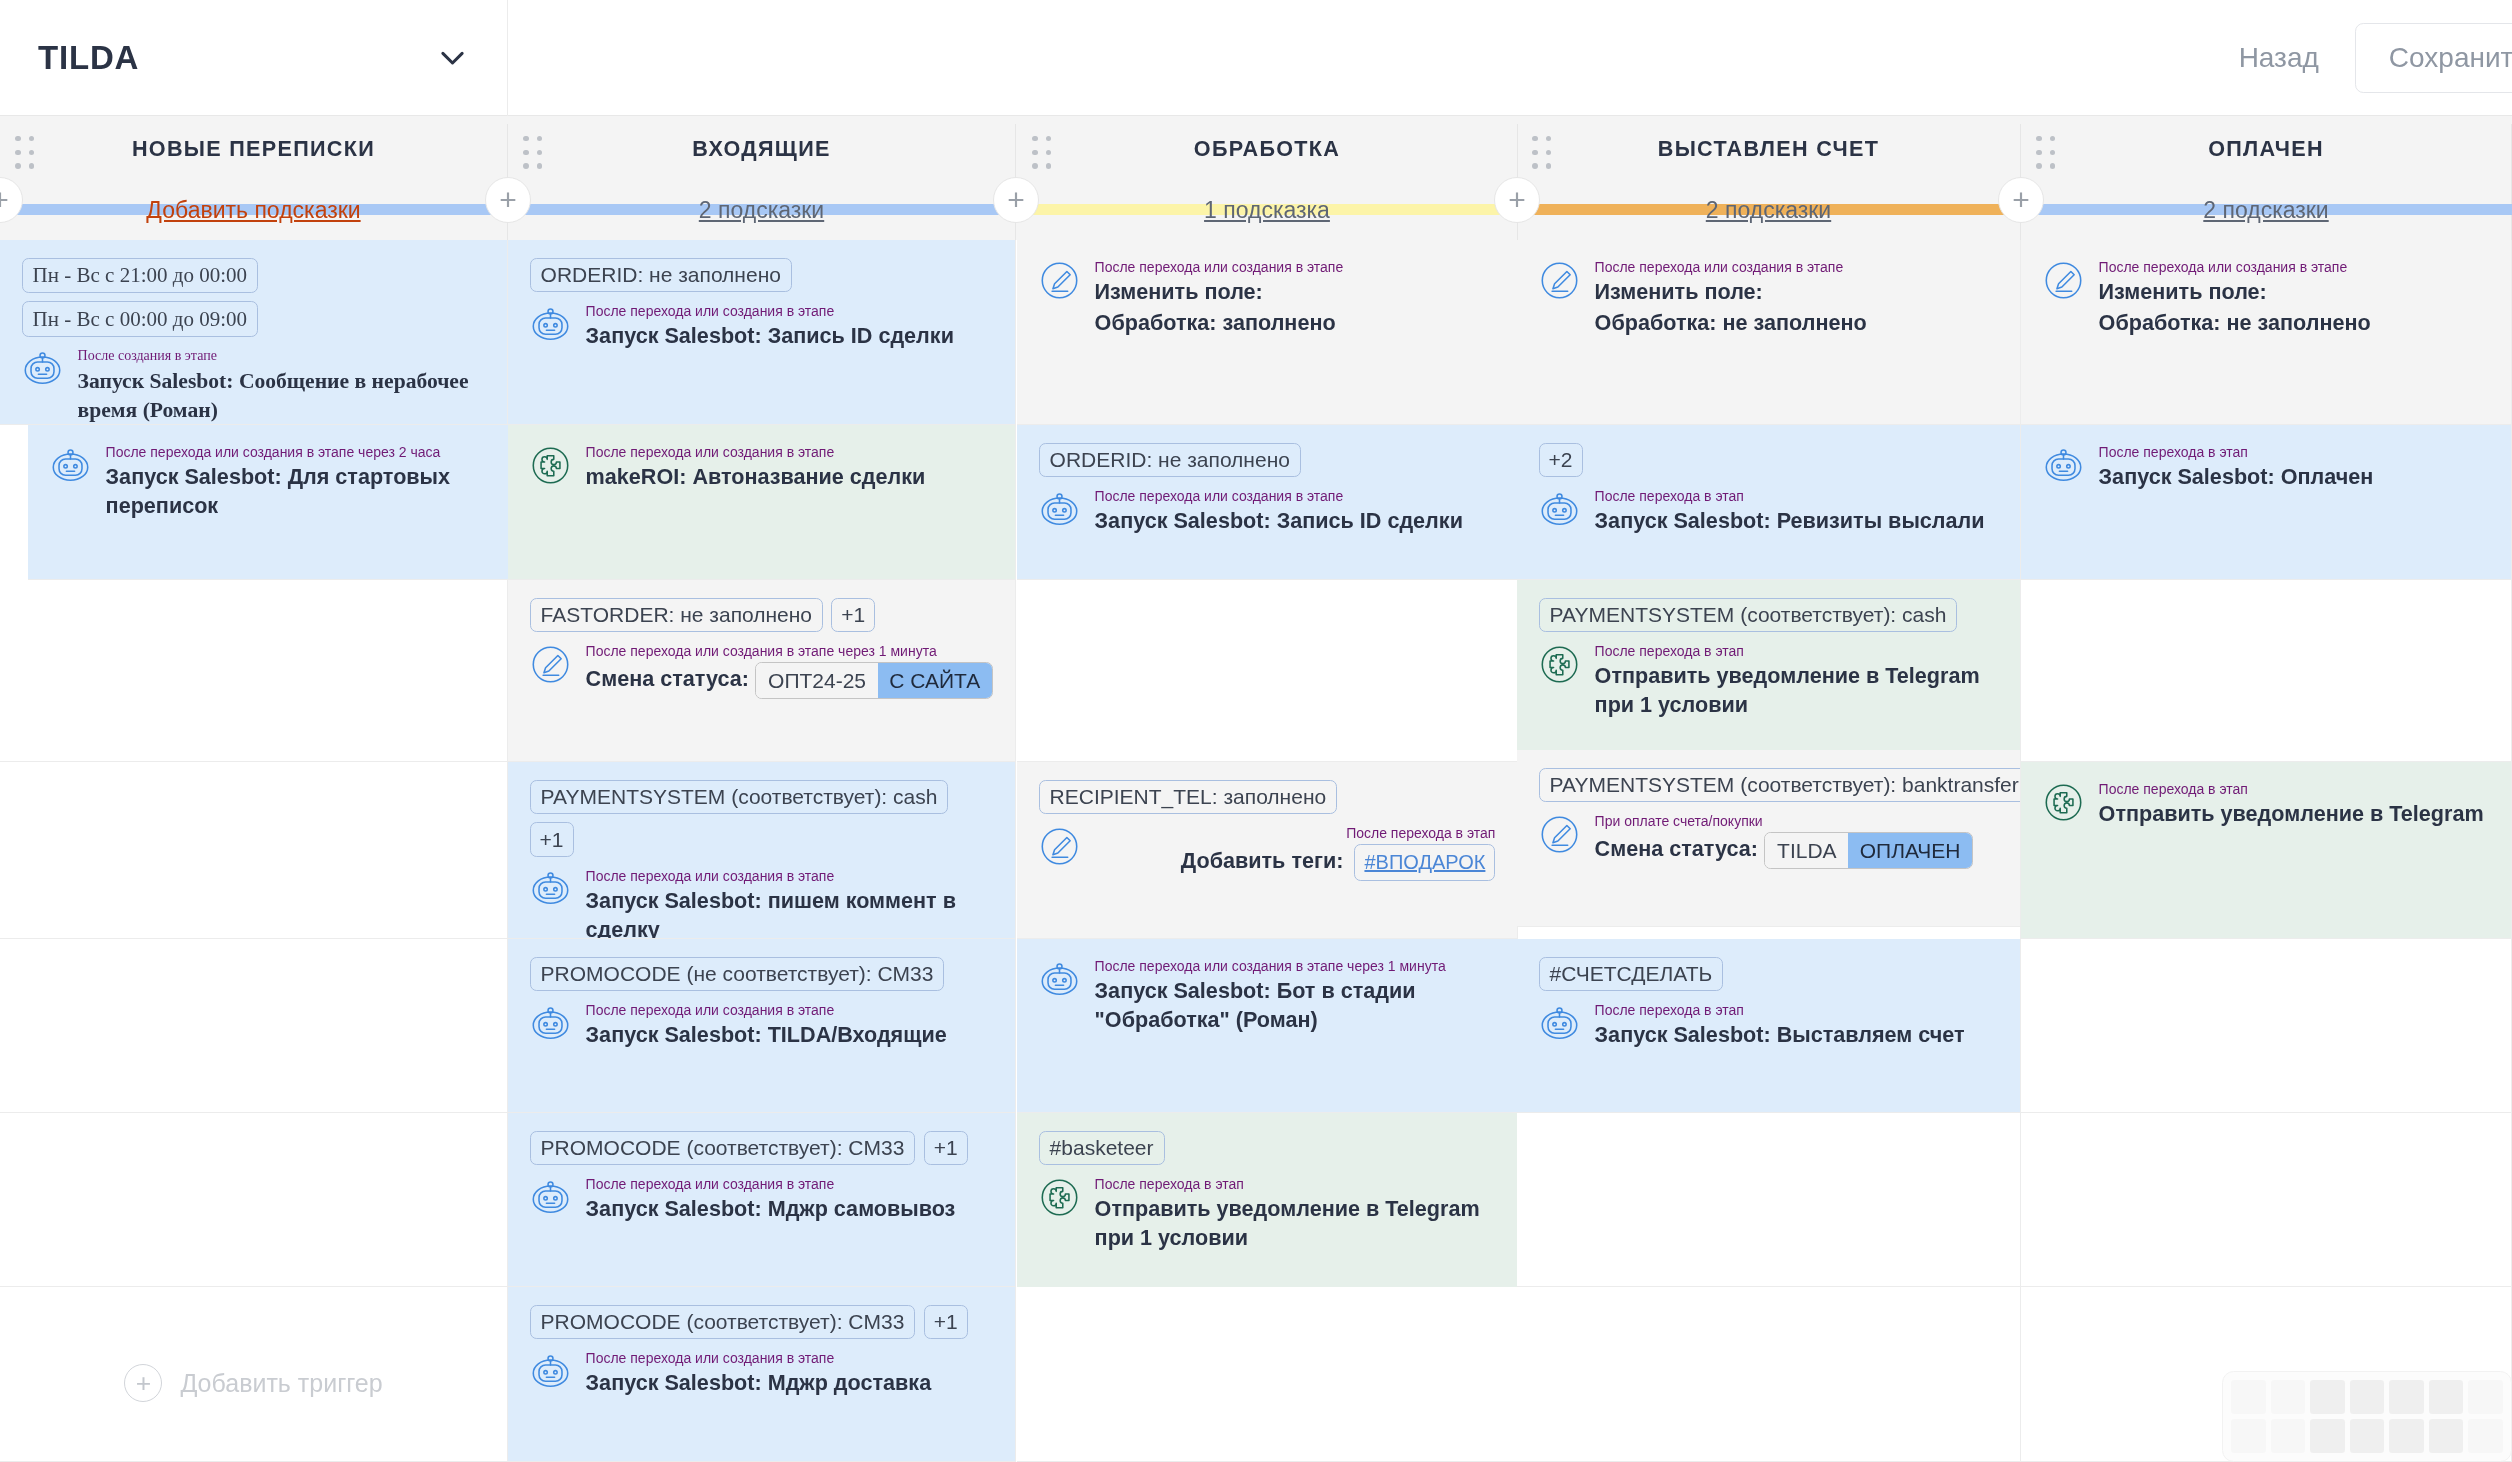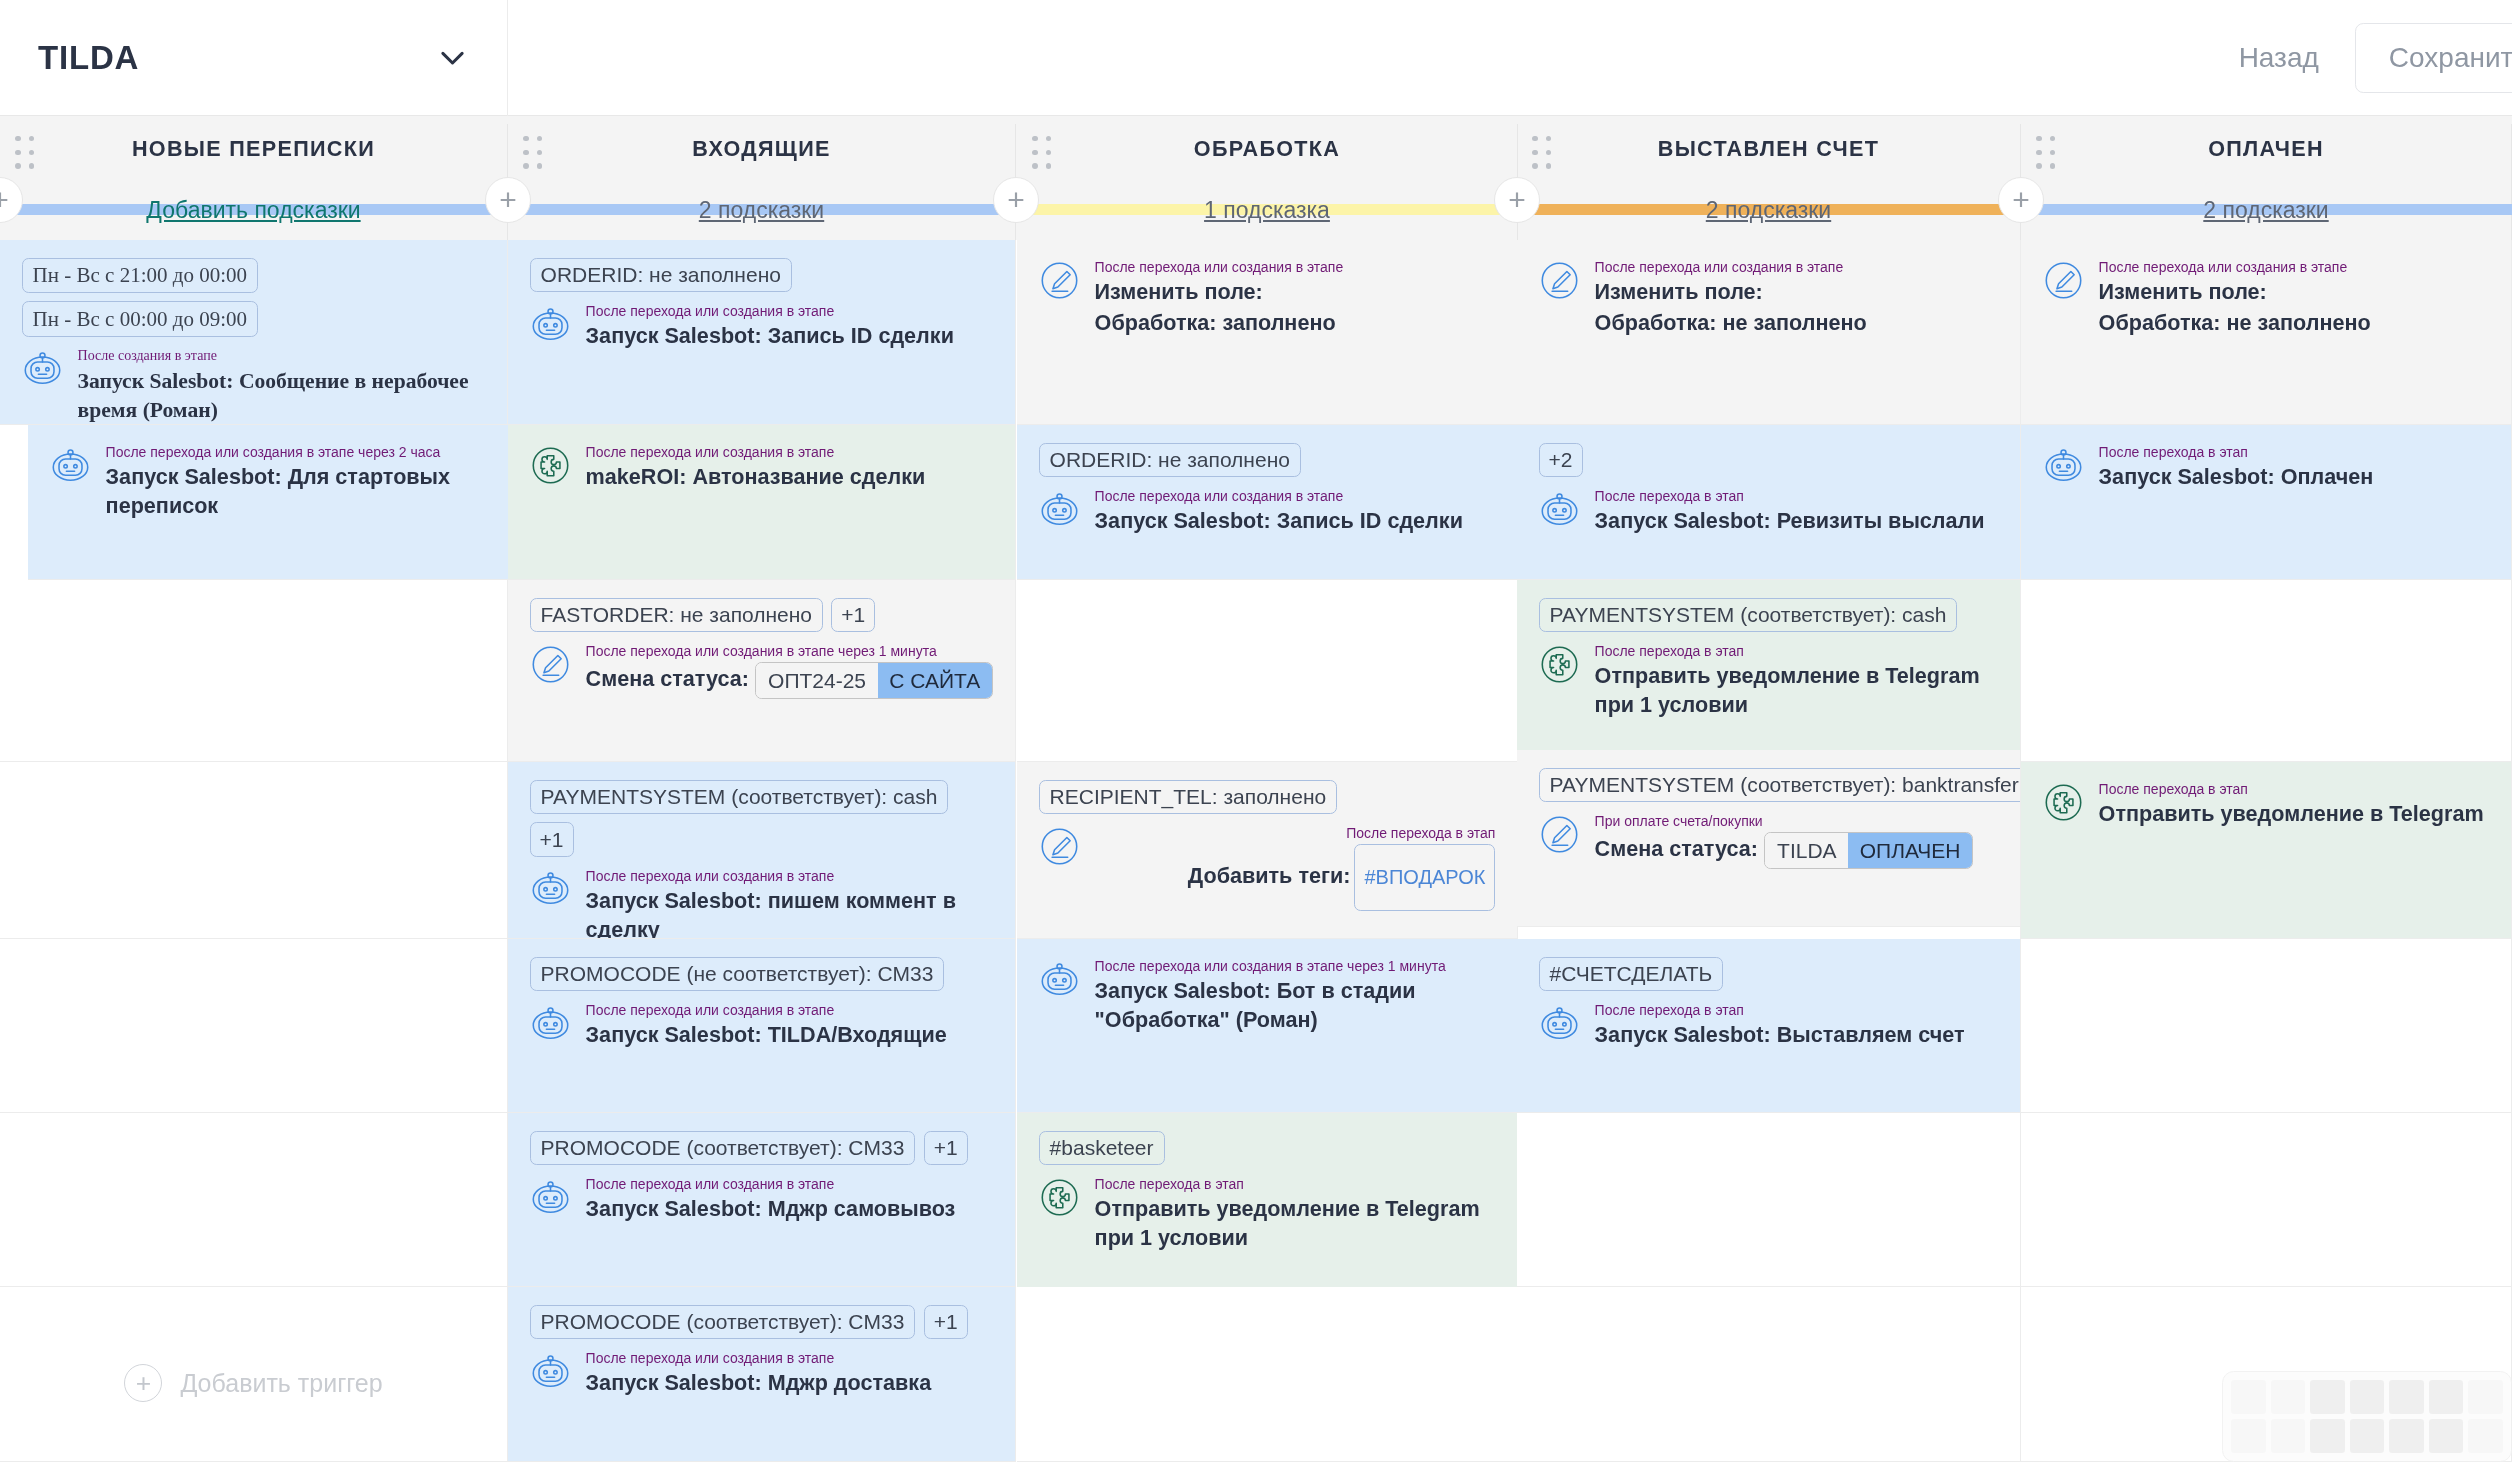--- a/index.html
+++ b/index.html
@@ -50,21 +50,21 @@
   .hcol-title {
     position: absolute; top: 11.6px; left: 0; width: 100%;
     text-align: center; font-size: 21.6px; font-weight: bold;
     color: #2b3345; letter-spacing: 1.3px;
   }
   .hcol-hint {
     position: absolute; top: 73px; left: 0; width: 100%;
     text-align: center; font-size: 23px; color: #5e6674;
     text-decoration: underline; cursor: pointer;
   }
-  .hcol-hint.muted { color: #0f766e; }
+  .hcol-hint.muted { color: #c2410c; }
   .dots {
     position: absolute; top: 11.6px; width: 21.6px; height: 36px;
     display: grid; grid-template-columns: 1fr 1fr; grid-template-rows: 1fr 1fr 1fr;
     gap: 5.8px; cursor: grab;
   }
   .dots i { width: 5.8px; height: 5.8px; background: #bdc1c7; border-radius: 50%; display:block; }
   .pipe {
     position: absolute; top: 80px; height: 10.8px;
   }
   .plusnode {
@@ -97,22 +97,22 @@
     white-space: nowrap; cursor: pointer;
   }
   .tag.plus { padding: 4.1px 9px; }
   .body { display: flex; gap: 15px; align-items: flex-start; }
   .ico { width: 41px; height: 41px; flex: 0 0 41px; margin-top: 1.7px; }
   .txt { flex: 1 1 auto; min-width: 0; }
   .sub { font-size: 14px; color: #701a75; line-height: 1.33; }
   .ttl { font-size: 21.6px; font-weight: bold; color: #2b3345; line-height: 1.33; margin-top: 1.7px; }
   .pill-tag {
     display: inline-block; border: 1.7px solid #a9bfe0; border-radius: 6.6px;
-    padding: 19px 9px; font-size: 20px; color: #4b86d6; font-weight: normal;
-    margin-left: 4px; vertical-align: middle; cursor: pointer;
+    padding: 4px 9px; font-size: 20px; color: #4b86d6; font-weight: normal;
+    margin-left: 11px; vertical-align: middle; cursor: pointer; text-decoration: underline;
   }
   .status {
     display: inline-flex; border-radius: 6.6px; overflow: hidden; vertical-align: middle;
     margin-left: 6.6px; border: 0.8px solid #c4c4c4; cursor: pointer;
   }
   .status .s1 { background: #f4f4f4; color: #3c4350; font-weight: normal; font-size: 21px; padding: 3.3px 11.6px; }
   .status .s2 { background: #8cbcf2; color: #1f2a3c; font-weight: normal; font-size: 21px; padding: 3.3px 11.6px; }
   .addtrigger {
     display: flex; align-items: center; gap: 18px;
     justify-content: center; height: 100%; cursor: pointer;

